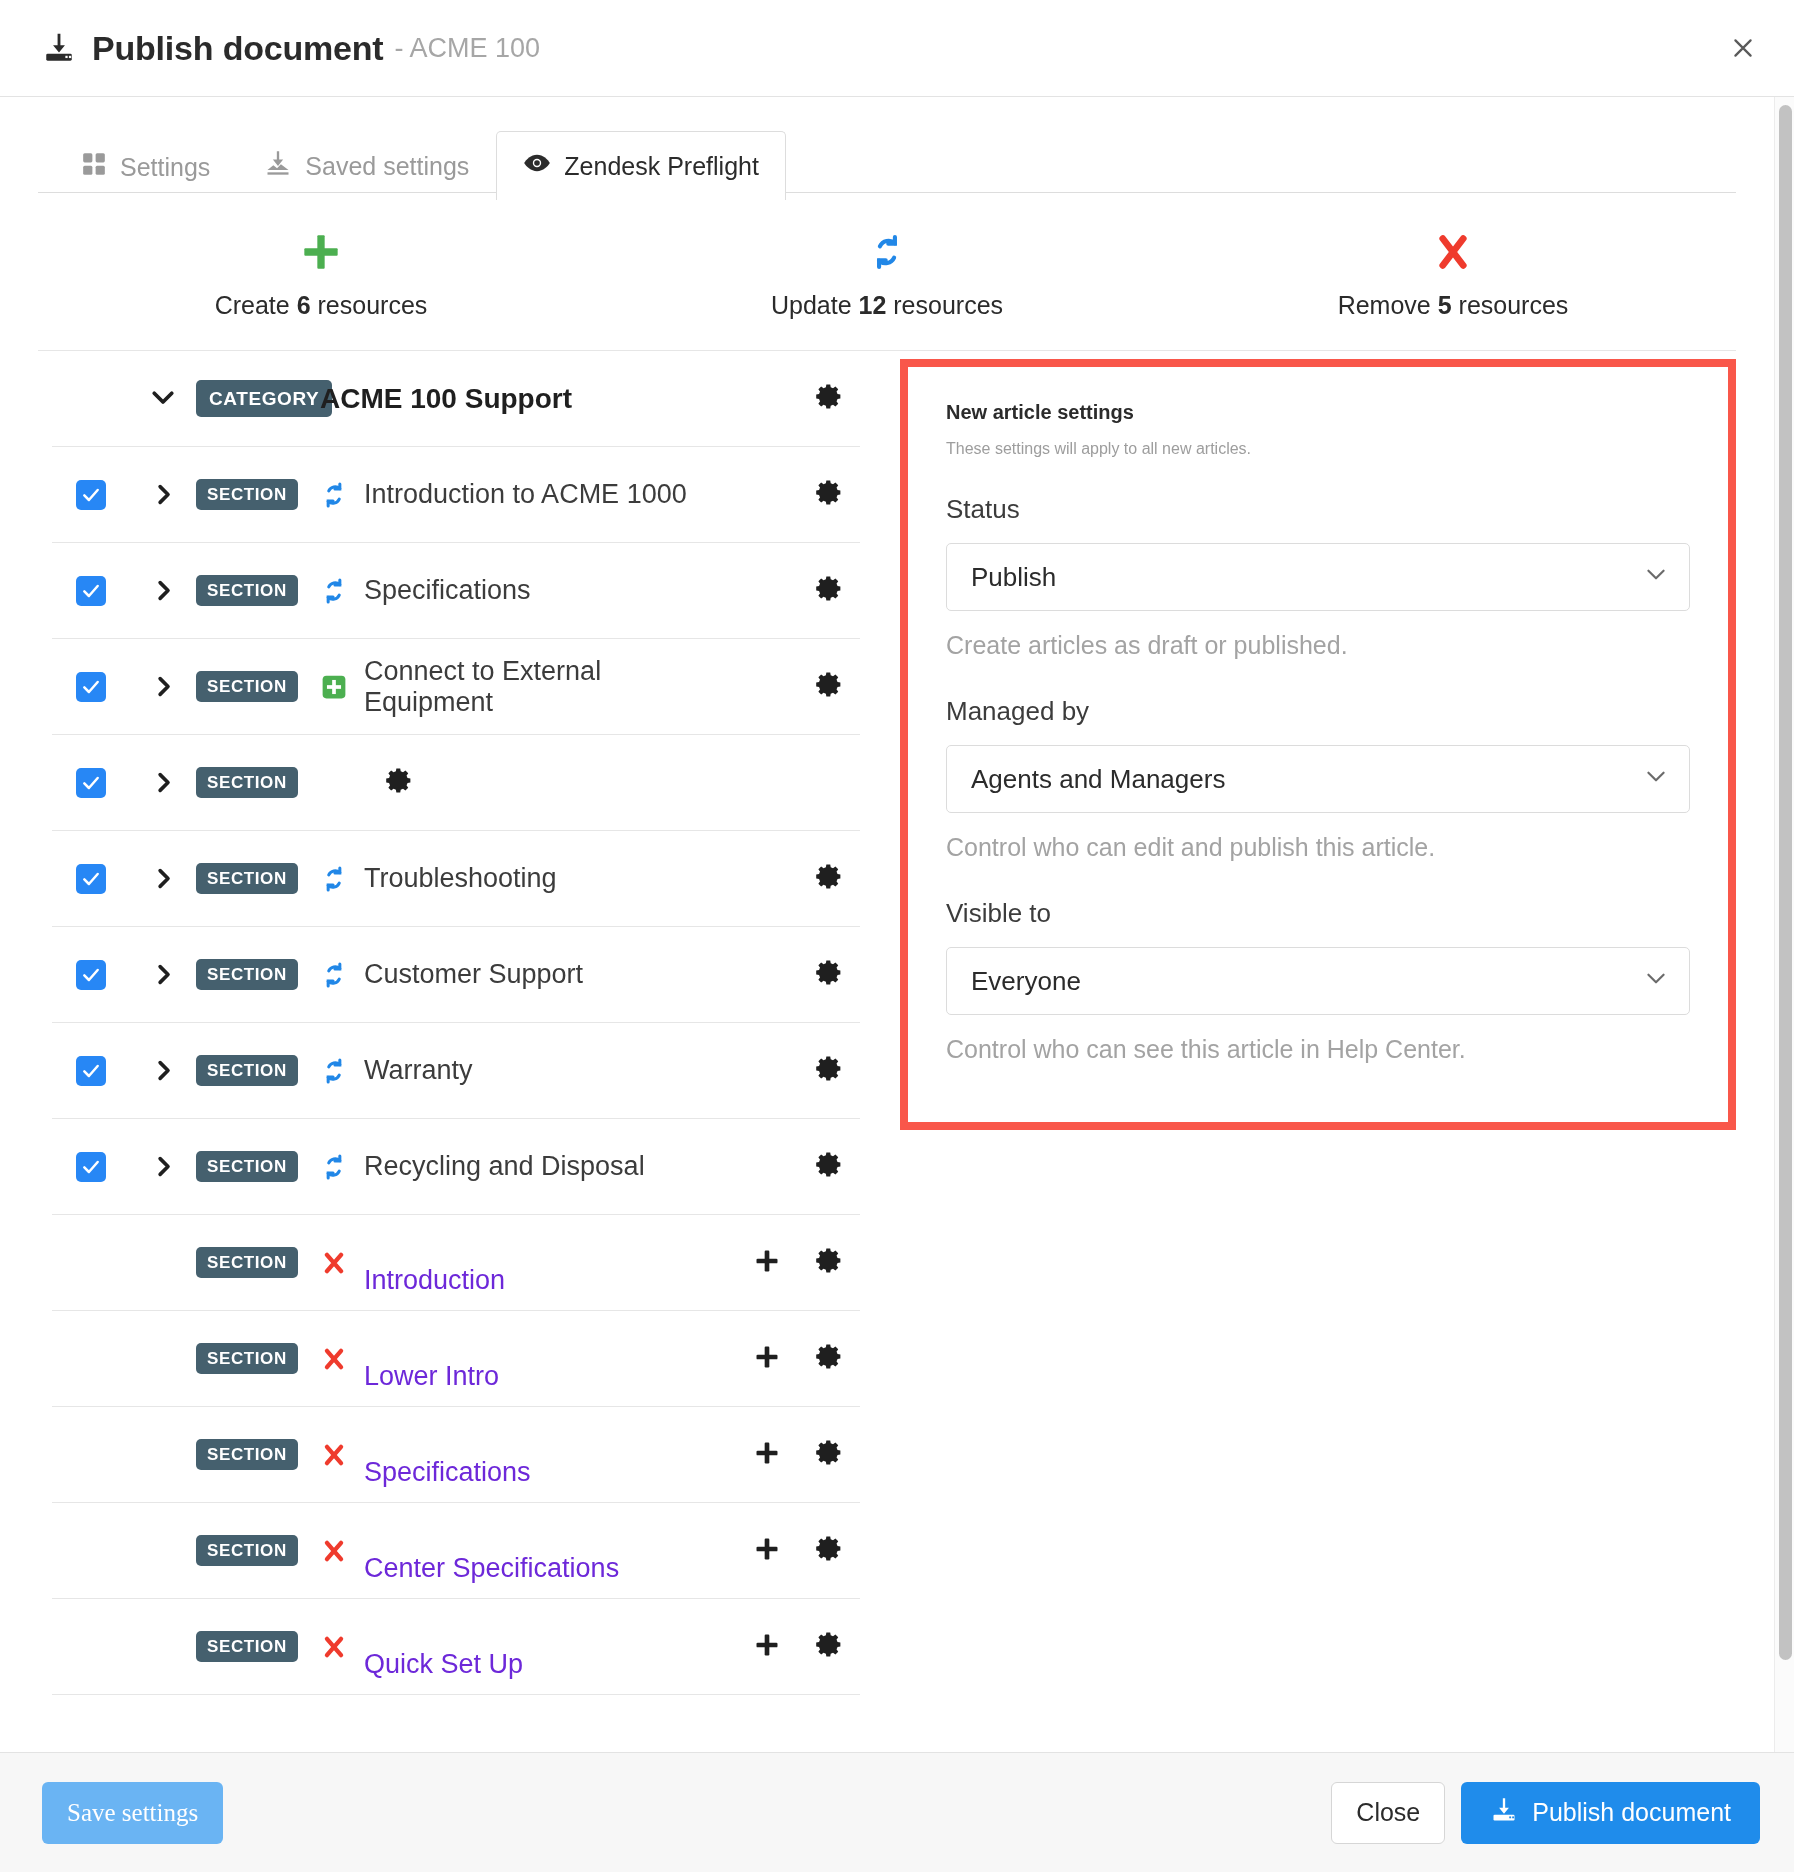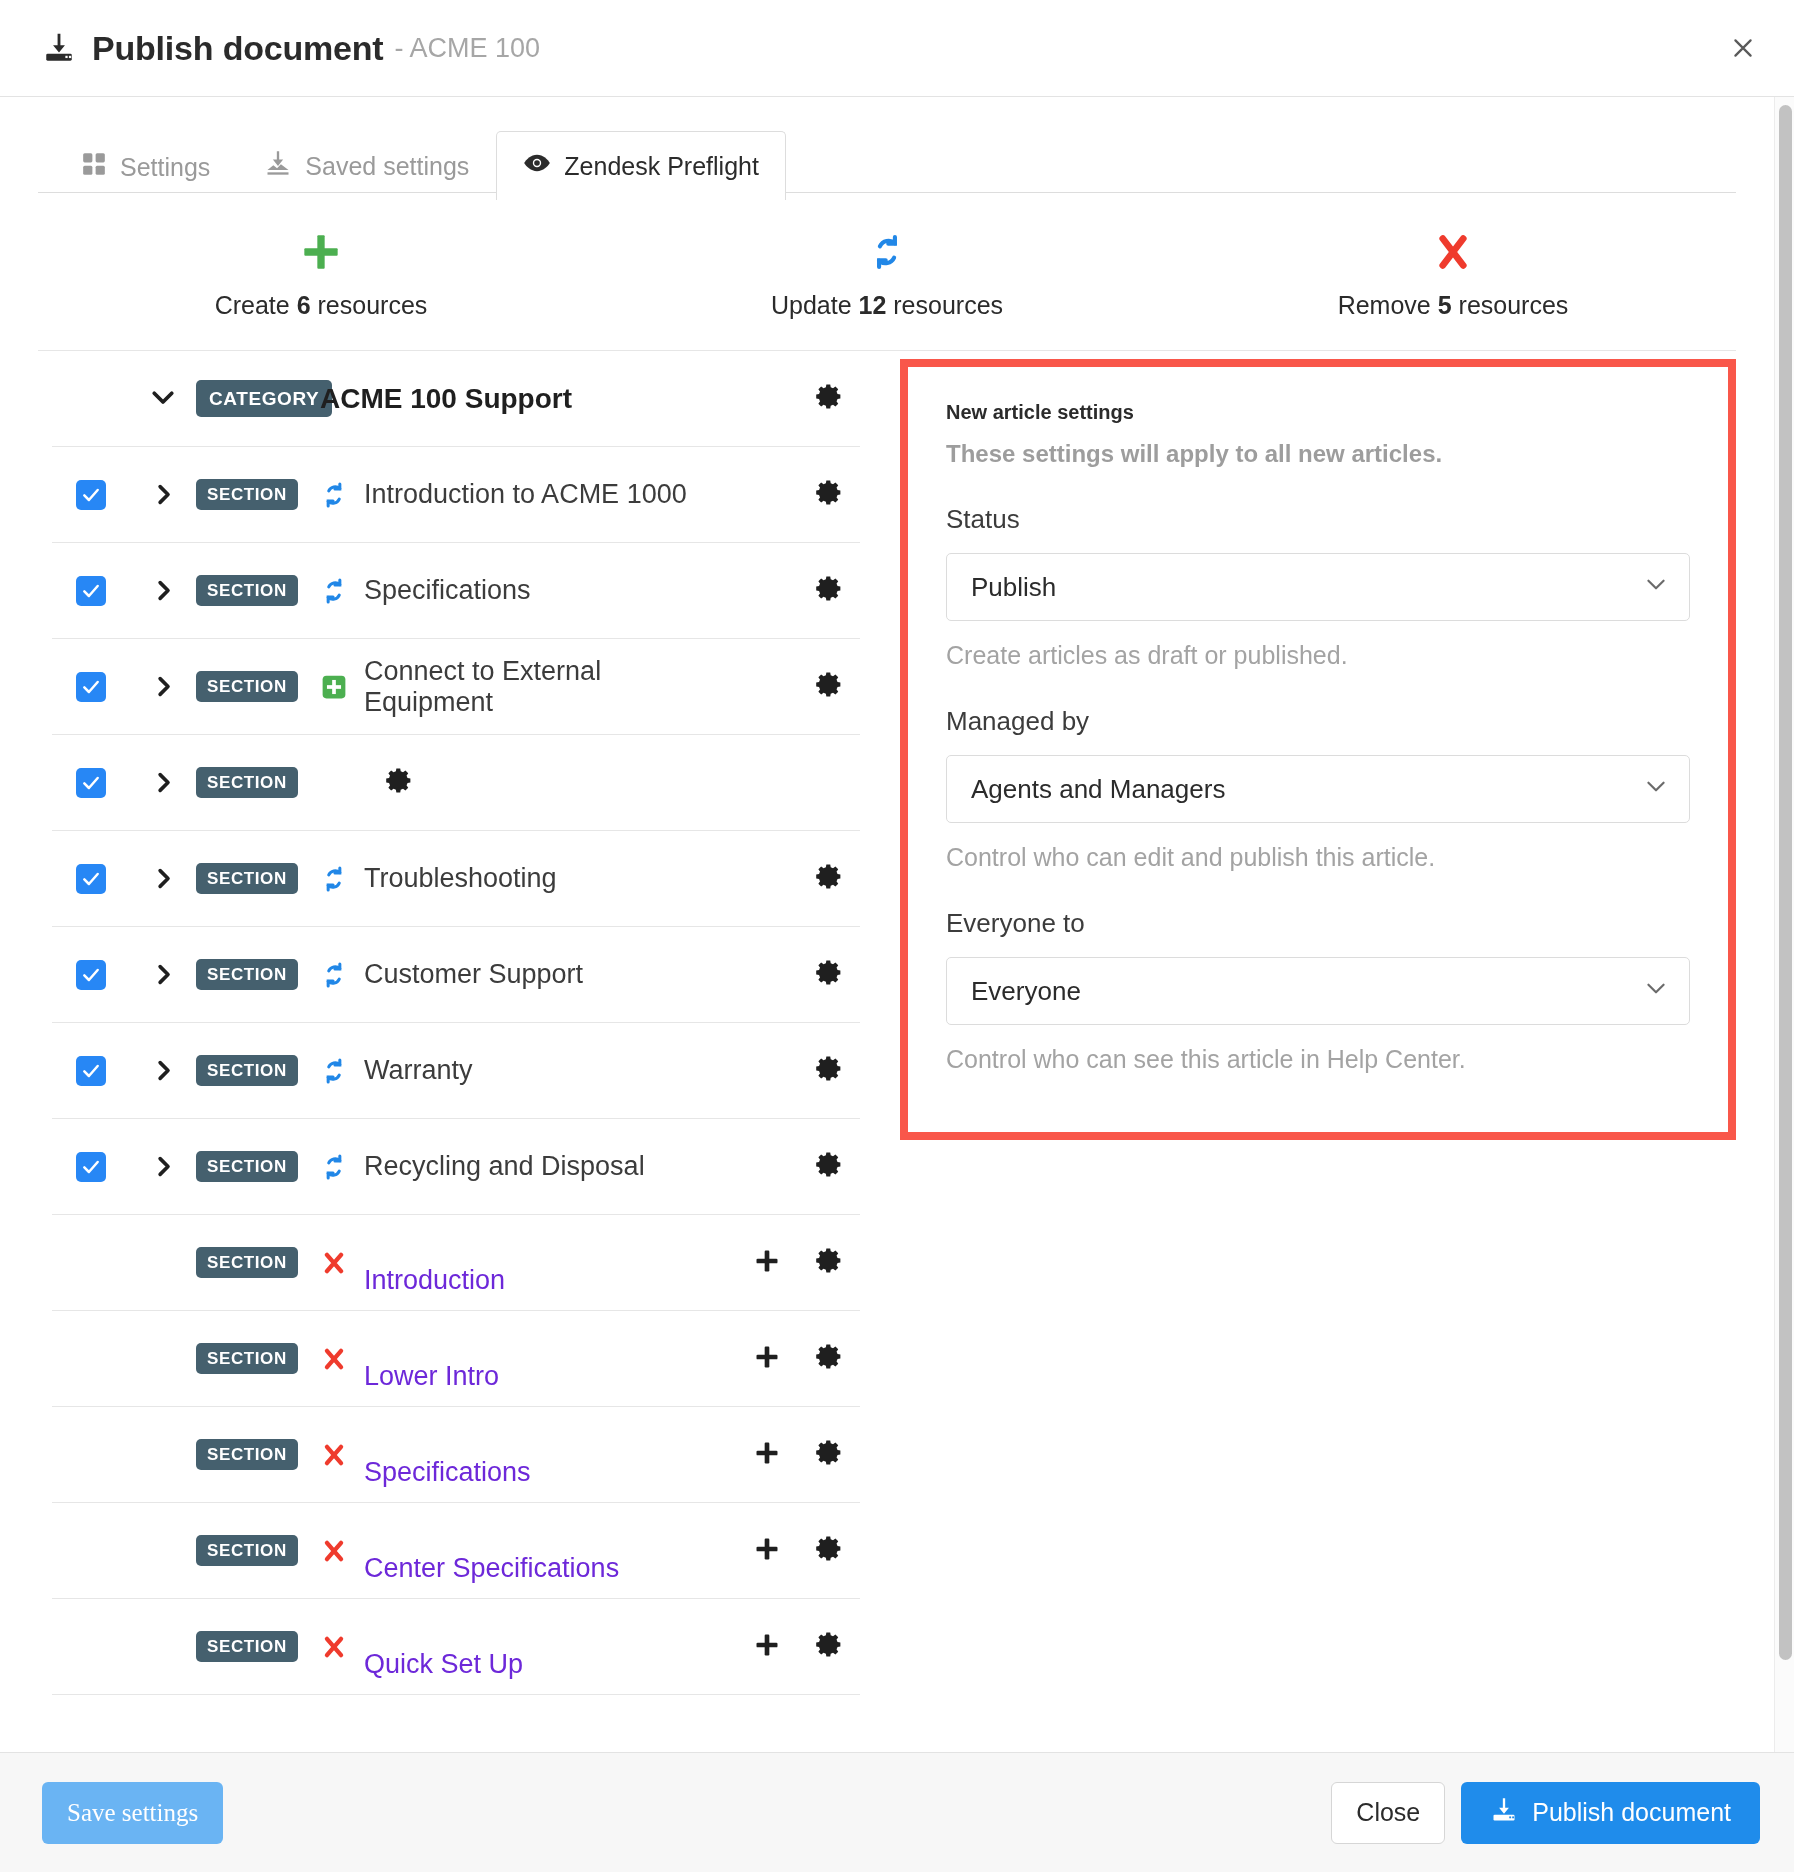--- a/index.html
+++ b/index.html
@@ -193,24 +193,23 @@
     padding: 34px 38px 40px;
     background: #fff;
   }
   .panel h3 {
     margin: 0 0 16px;
     font-size: 20px;
     font-weight: bold;
     color: #2b2b2b;
   }
   .panel .muted-text {
-    font-size: 24px;
+    font-size: 16px;
     color: #9d9d9d;
     margin: 0 0 36px;
-    font-weight: bold;
   }
   .field-label {
     font-size: 26px;
     color: #3c3c3c;
     margin-bottom: 18px;
   }
   .select {
     border: 1px solid #dcdcdc;
     border-radius: 5px;
     height: 68px;
@@ -845,21 +844,21 @@
           <div class="select">
             <span class="val">Agents and Managers</span>
             <span class="chev">
               <svg viewBox="0 0 24 24" width="26" height="26" fill="none" stroke="currentColor" stroke-width="2" stroke-linecap="round" stroke-linejoin="round">
                   <path d="M5 9l7 7 7-7"></path>
                 </svg>
             </span>
           </div>
           <p class="help">Control who can edit and publish this article.</p>
 
-          <div class="field-label">Everyone to</div>
+          <div class="field-label">Visible to</div>
           <div class="select">
             <span class="val">Everyone</span>
             <span class="chev">
               <svg viewBox="0 0 24 24" width="26" height="26" fill="none" stroke="currentColor" stroke-width="2" stroke-linecap="round" stroke-linejoin="round">
                   <path d="M5 9l7 7 7-7"></path>
                 </svg>
             </span>
           </div>
           <p class="help last">Control who can see this article in Help Center.</p>
         </div>

